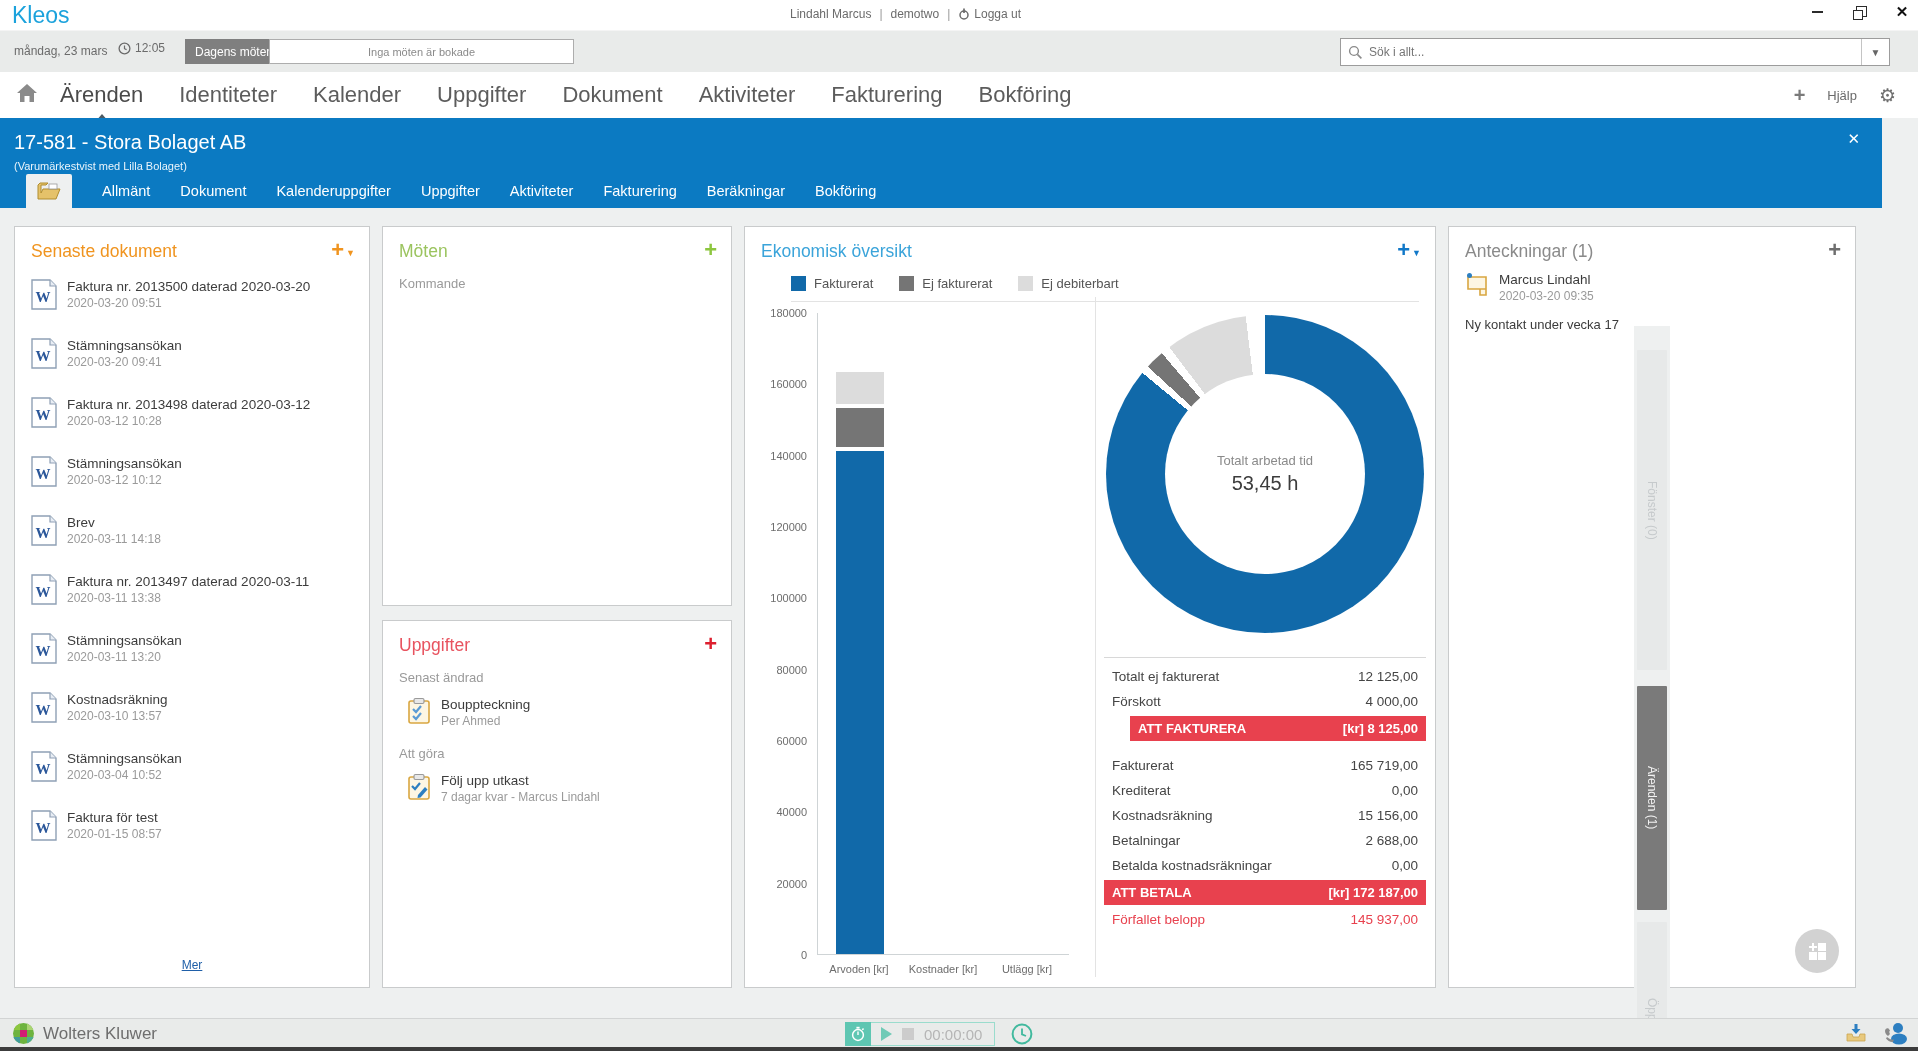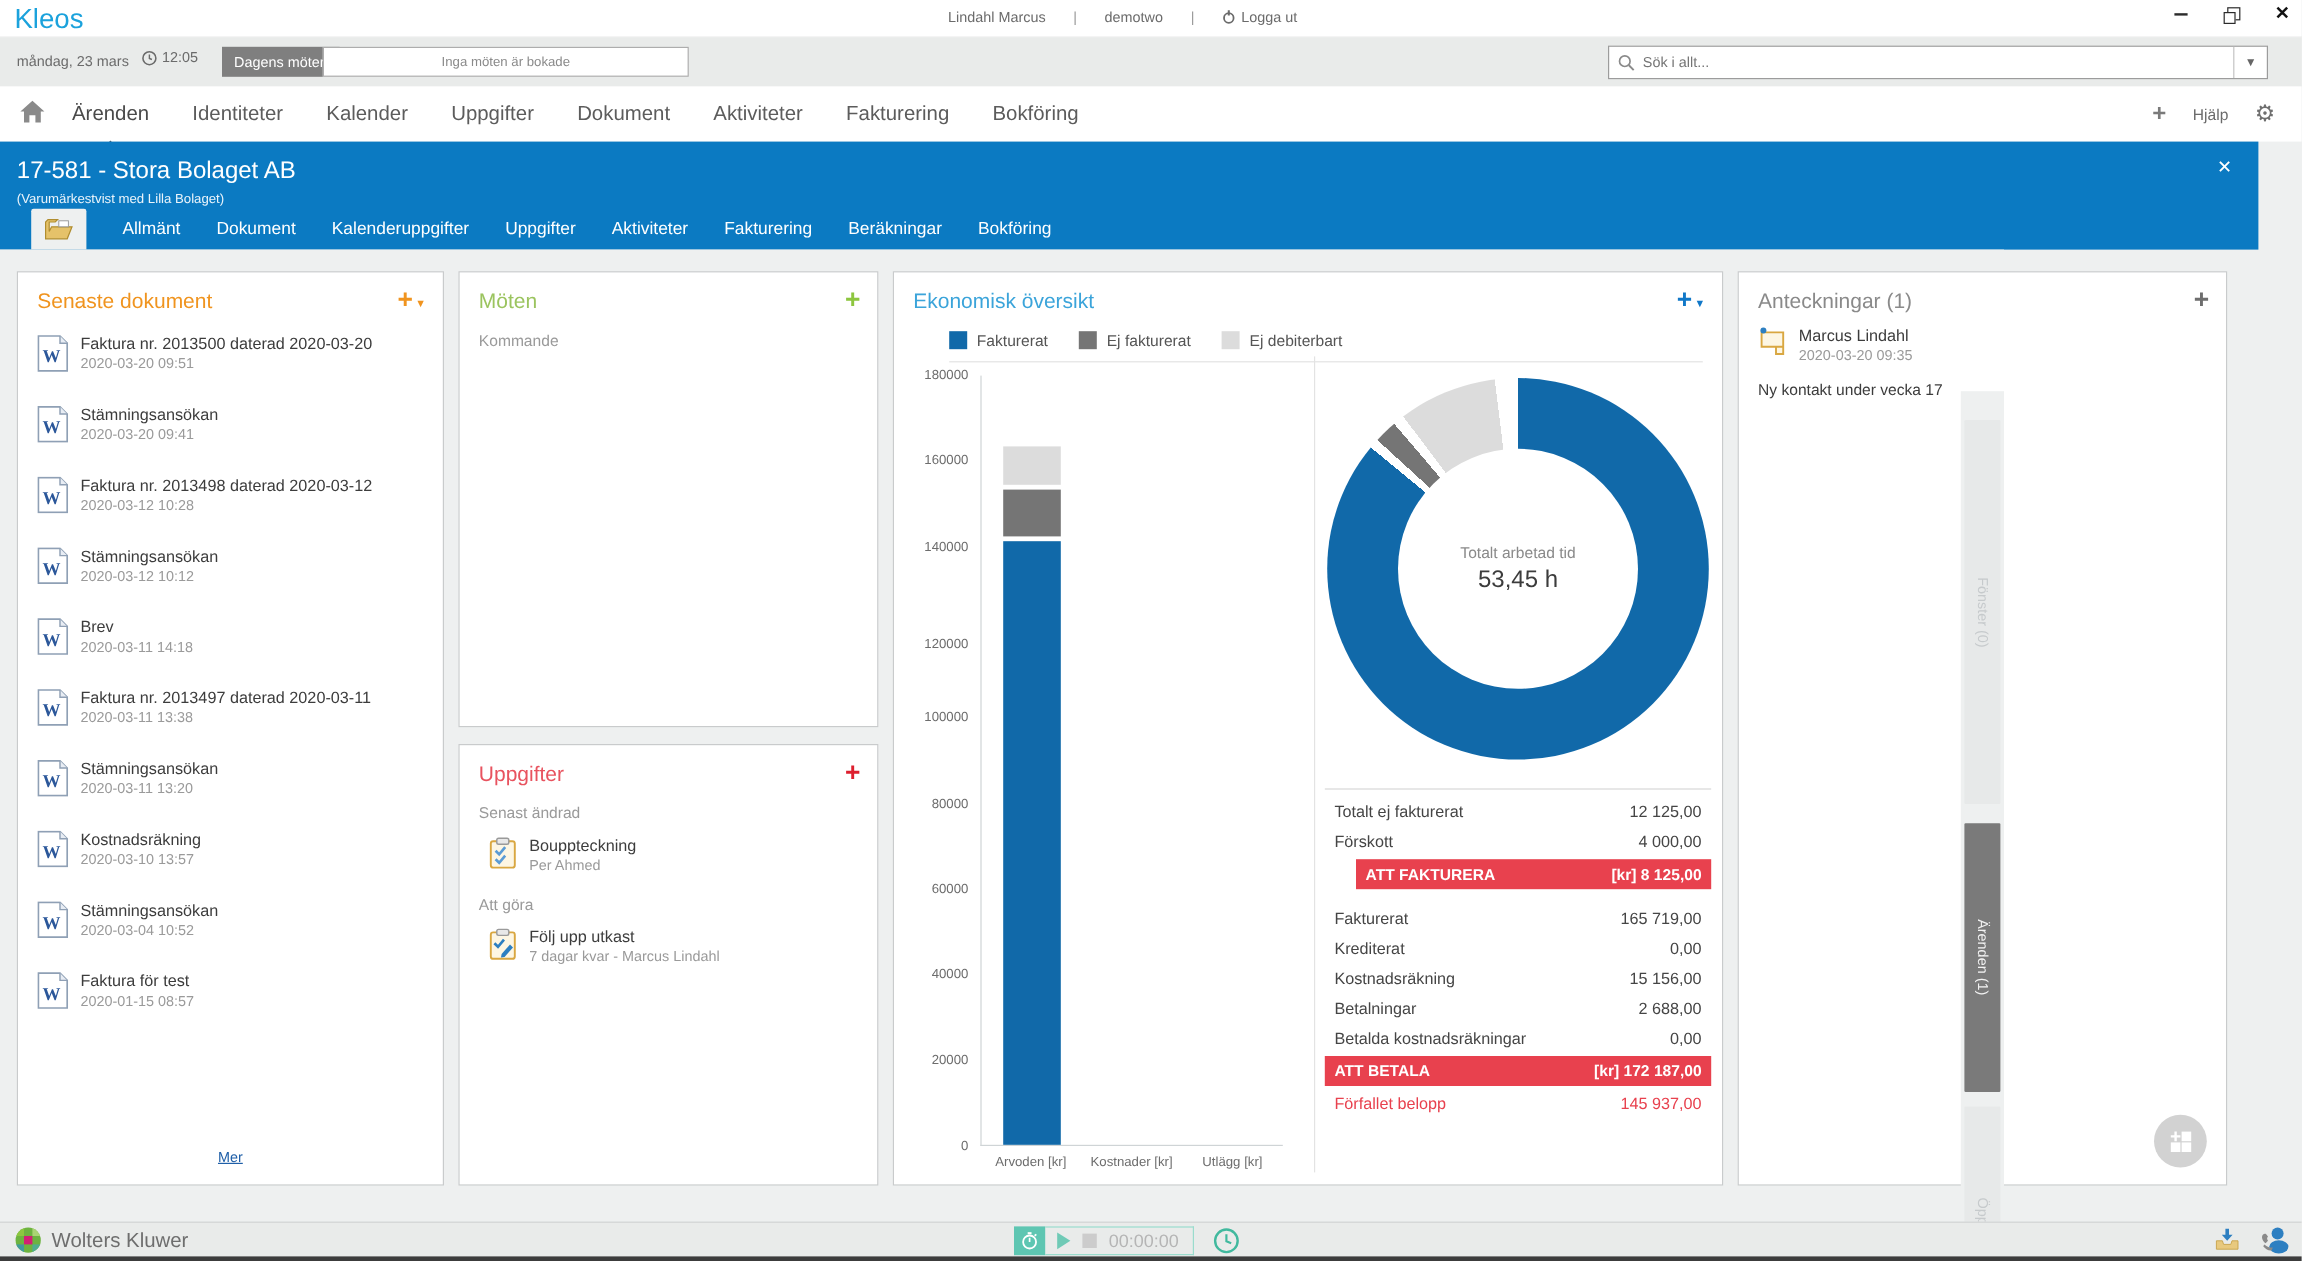--- a/index.html
+++ b/index.html
@@ -3,21 +3,21 @@
 <meta charset="utf-8">
 <style>
   * { margin:0; padding:0; box-sizing:border-box; }
   html,body { width:1918px; height:1051px; overflow:hidden; background:#eef0f0;
               font-family:"Liberation Sans", sans-serif; }
   .app { position:absolute; inset:0; }
 
   
   .topbar { position:absolute; left:0; top:0; width:1918px; height:30px; background:#ffffff; }
   .logo { position:absolute; left:12px; top:2px; font-size:23px; color:#1ba2dc; letter-spacing:0; }
-  .userinfo { position:absolute; left:790px; top:7px; font-size:12px; color:#6b6b6b; display:flex; gap:23px; align-items:center; }
+  .userinfo { position:absolute; left:790px; top:7px; font-size:12px; color:#6b6b6b; display:flex; gap:8px; align-items:center; }
   .userinfo .sep { color:#9a9a9a; }
   .logout { display:flex; align-items:center; gap:4px; cursor:pointer; }
   .wincontrols { position:absolute; right:8px; top:4px; display:flex; gap:26px; align-items:center; }
   .winbtn { width:16px; height:16px; position:relative; cursor:pointer; }
   .win-min::after { content:""; position:absolute; left:2px; top:7px; width:11px; height:2px; background:#2b2b2b; }
   .win-restore::before { content:""; position:absolute; left:4px; top:2px; width:9px; height:9px; border:1.5px solid #2b2b2b; }
   .win-restore::after { content:""; position:absolute; left:1px; top:6px; width:8px; height:8px; border:1.5px solid #2b2b2b; background:#fff; }
   .win-close { font-size:15px; font-weight:bold; color:#111; line-height:16px; text-align:center; }
 
   
@@ -32,21 +32,21 @@
                display:flex; align-items:center; }
   .searchbox input { flex:1; border:none; outline:none; font-size:12px; color:#777; padding:0 6px;
                      font-family:"Liberation Sans", sans-serif; background:transparent; }
   .search-dd { width:28px; height:100%; border-left:1px solid #c4c4c4; display:flex; align-items:center; justify-content:center;
                color:#666; font-size:10px; cursor:pointer; }
 
   
   .navbar { position:absolute; left:0; top:72px; width:1918px; height:46px; background:#ffffff; }
   .home { position:absolute; left:16px; top:11px; cursor:pointer; }
   .nav-items { position:absolute; left:60px; top:0; height:46px; display:flex; align-items:center; gap:36px; }
-  .nav-item { font-size:17px; color:#5c5c5c; cursor:pointer; position:relative; }
+  .nav-item { font-size:22px; color:#5c5c5c; cursor:pointer; position:relative; }
   .nav-item.active { color:#4a4a4a; }
   .nav-item.active::after { content:""; position:absolute; left:50%; margin-left:-7px; top:32px;
         border-left:7px solid transparent; border-right:7px solid transparent; border-bottom:8px solid #4d5a63; }
   .nav-right { position:absolute; right:22px; top:0; height:46px; display:flex; align-items:center; gap:22px; }
   .plus-glyph { font-weight:bold; cursor:pointer; }
   .help-label { font-size:13px; color:#6b6b6b; cursor:pointer; }
   .gear { font-size:19px; color:#6f6f6f; cursor:pointer; }
 
   
   .bluebar { position:absolute; left:0; top:118px; width:1882px; height:90px; background:#0b7ac2; }
@@ -449,21 +449,21 @@
             <div class="bar-seg" style="left: 18px; bottom: 0px; height: 502.9px; background: rgb(17, 105, 169);"></div>
             <div class="bar-seg" style="left: 18px; bottom: 506.9px; height: 39.2333px; background: rgb(117, 117, 117);"></div>
             <div class="bar-seg" style="left: 18px; bottom: 550.133px; height: 32.1px; background: rgb(220, 220, 220);"></div>
           </div>
       <div class="ylab" style="top: 646px;">0</div>
           <div class="ylab" style="top: 574.667px;">20000</div>
           <div class="ylab" style="top: 503.333px;">40000</div>
           <div class="ylab" style="top: 432px;">60000</div>
           <div class="ylab" style="top: 360.667px;">80000</div>
           <div class="ylab" style="top: 289.333px;">100000</div>
-          <div class="ylab" style="top: 228px;">120000</div>
+          <div class="ylab" style="top: 218px;">120000</div>
           <div class="ylab" style="top: 146.667px;">140000</div>
           <div class="ylab" style="top: 75.3333px;">160000</div>
           <div class="ylab" style="top: 4px;">180000</div>
           <div class="xlab" style="left: 62px;">Arvoden [kr]</div>
           <div class="xlab" style="left: 146px;">Kostnader [kr]</div>
           <div class="xlab" style="left: 230px;">Utlägg [kr]</div>
         </div>
 
       <div class="econ-right">
         <div class="donut" id="donut" style="background: conic-gradient(rgb(17, 105, 169) 0deg, rgb(17, 105, 169) 309.5deg, rgb(255, 255, 255) 309.5deg, rgb(255, 255, 255) 312.5deg, rgb(117, 117, 117) 312.5deg, rgb(117, 117, 117) 319.5deg, rgb(255, 255, 255) 319.5deg, rgb(255, 255, 255) 323deg, rgb(220, 220, 220) 323deg, rgb(220, 220, 220) 353deg, rgb(255, 255, 255) 353deg, rgb(255, 255, 255) 360deg);">

